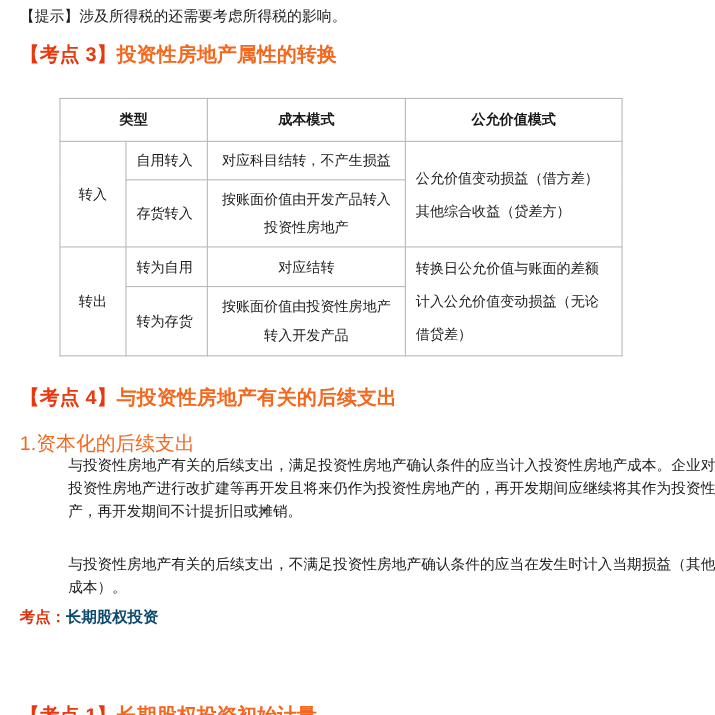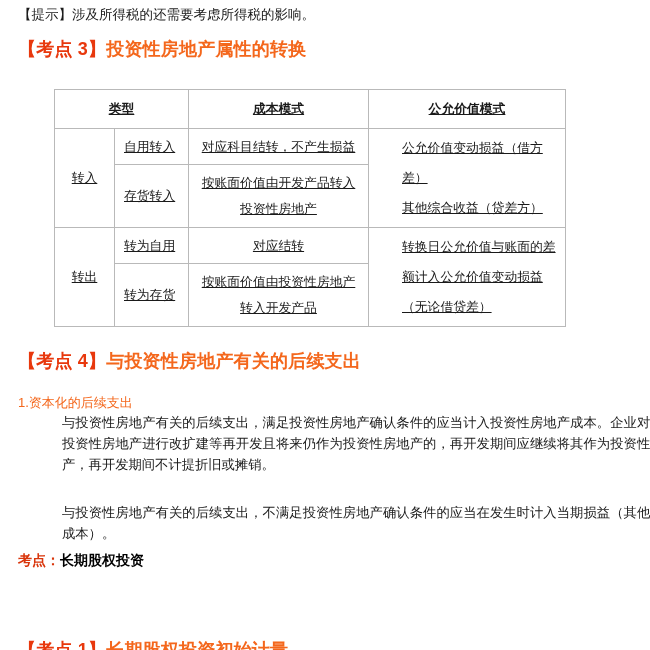--- a/index.html
+++ b/index.html
@@ -49,26 +49,26 @@
 
   .section-head {
     position: absolute;
     left: 18px;
     font-size: 14px;
     line-height: 20px;
     font-weight: bold;
     white-space: nowrap;
   }
   .sh-tag { color: #d9350b; }
-  .sh-title { color: #000000; }
+  .sh-title { color: #0c4a6e; }
 
   .sub-head {
     position: absolute;
     left: 18px;
-    font-size: 13px;
+    font-size: 18px;
     line-height: 18px;
     color: #f4671c;
     white-space: nowrap;
   }
 
   .para {
     position: absolute;
     left: 34px;
     width: 615px;
     font-size: 13.3px;
@@ -93,21 +93,20 @@
     border: 1px solid #6e6e6e;
   }
   table.conv td, table.conv th {
     border: 1px solid #b9b9b9;
     font-size: 12.8px;
     line-height: 26px;
     color: #1a1a1a;
     padding: 4px 9px;
     vertical-align: middle;
     font-weight: normal;
-    text-decoration: underline;
   }
   table.conv thead th {
     text-align: center;
     font-weight: bold;
     height: 34px;
     padding: 2px 6px;
     line-height: 18px;
   }
   td.grp {
     text-align: center;
@@ -121,21 +120,21 @@
   td.cost {
     width: 180px;
     text-align: center;
   }
   td.fair {
     text-align: left;
   }
   .col-cost  { width: 180px; }
   .col-fair  { width: 197px; }
 
-  .fairbox div { line-height: 30px; margin-left: 24px; }
+  .fairbox div { line-height: 30px; }
 </style>
 </head>
 <body>
 
 <div class="page">
 
   <div class="tip-line">【提示】涉及所得税的还需要考虑所得税的影响。</div>
 
   <div class="kaodian-head" style="top:39px;">
     <span class="kd-tag">【考点 3】</span><span class="kd-title">投资性房地产属性的转换</span>

